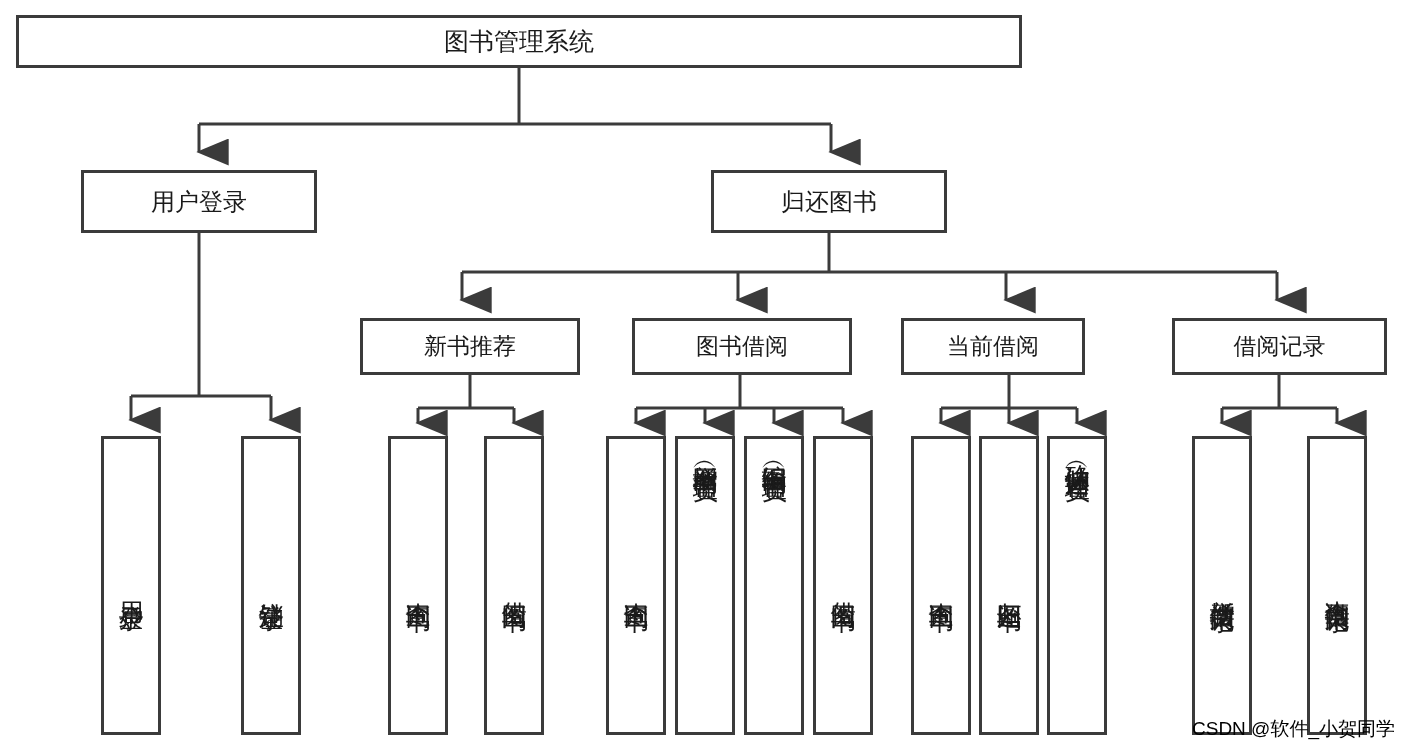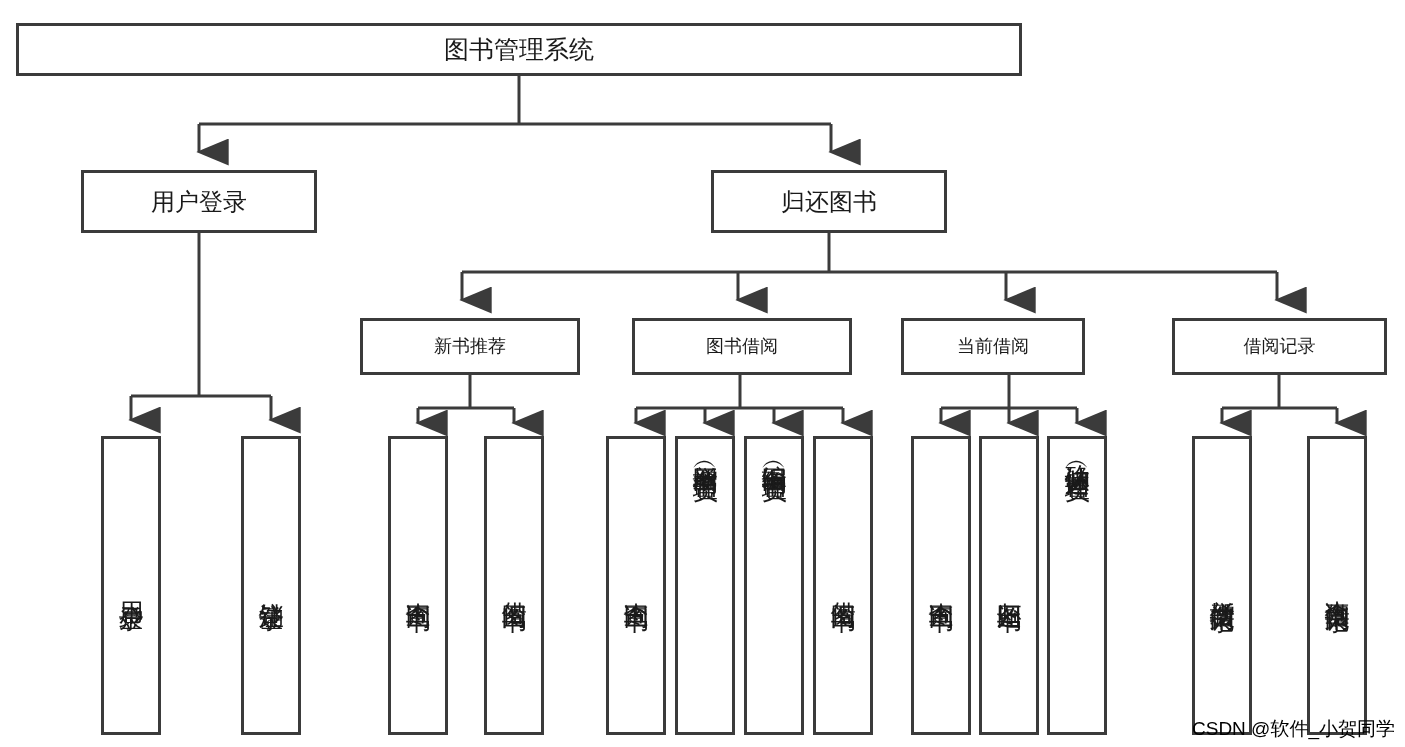--- a/index.html
+++ b/index.html
@@ -30,27 +30,26 @@
     box-sizing: border-box;
     border: 3px solid #3b3b3b;
     background: #ffffff;
     display: flex;
     align-items: center;
     justify-content: center;
     color: #1a1a1a;
   }
   .node.root {
     font-size: 25px;
-    margin-top: 8px;
   }
   .node.branch {
     font-size: 24px;
   }
   .node.sub {
-    font-size: 18px;
+    font-size: 23px;
   }
   .node-label {
     line-height: 1.25;
     white-space: nowrap;
   }
   
   .node.leaf {
     border-width: 3px;
     align-items: center;
     justify-content: center;

